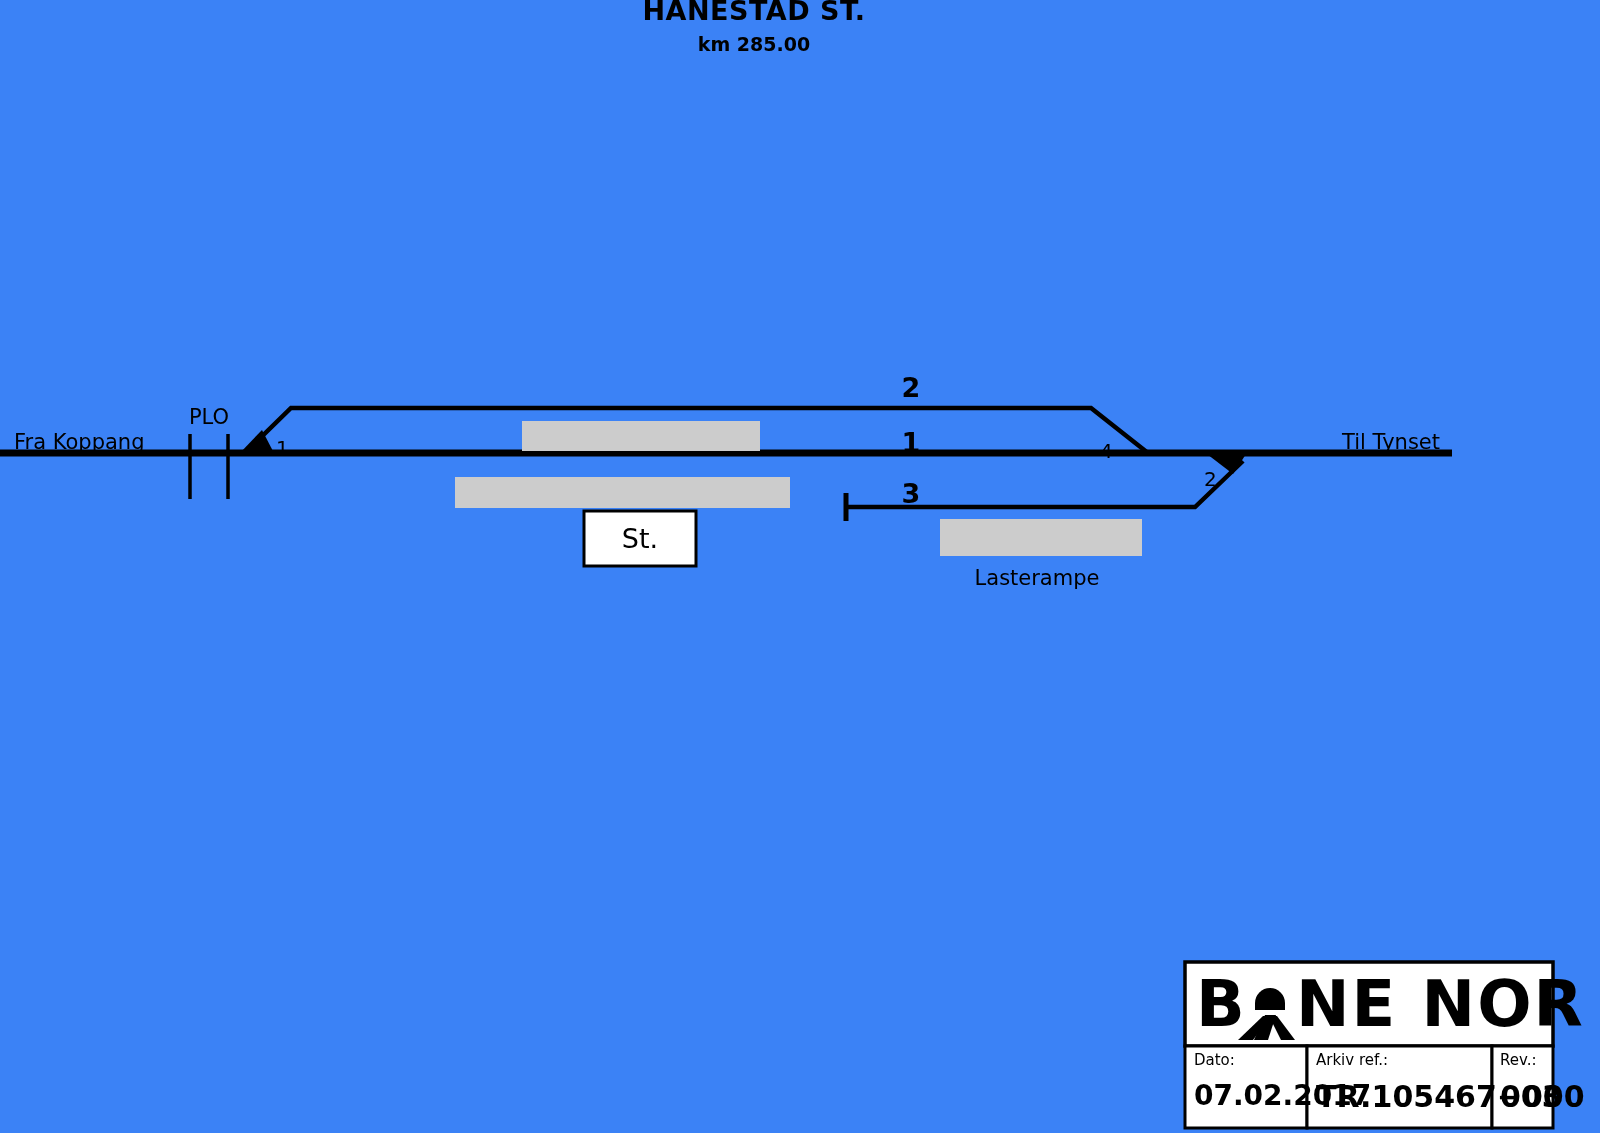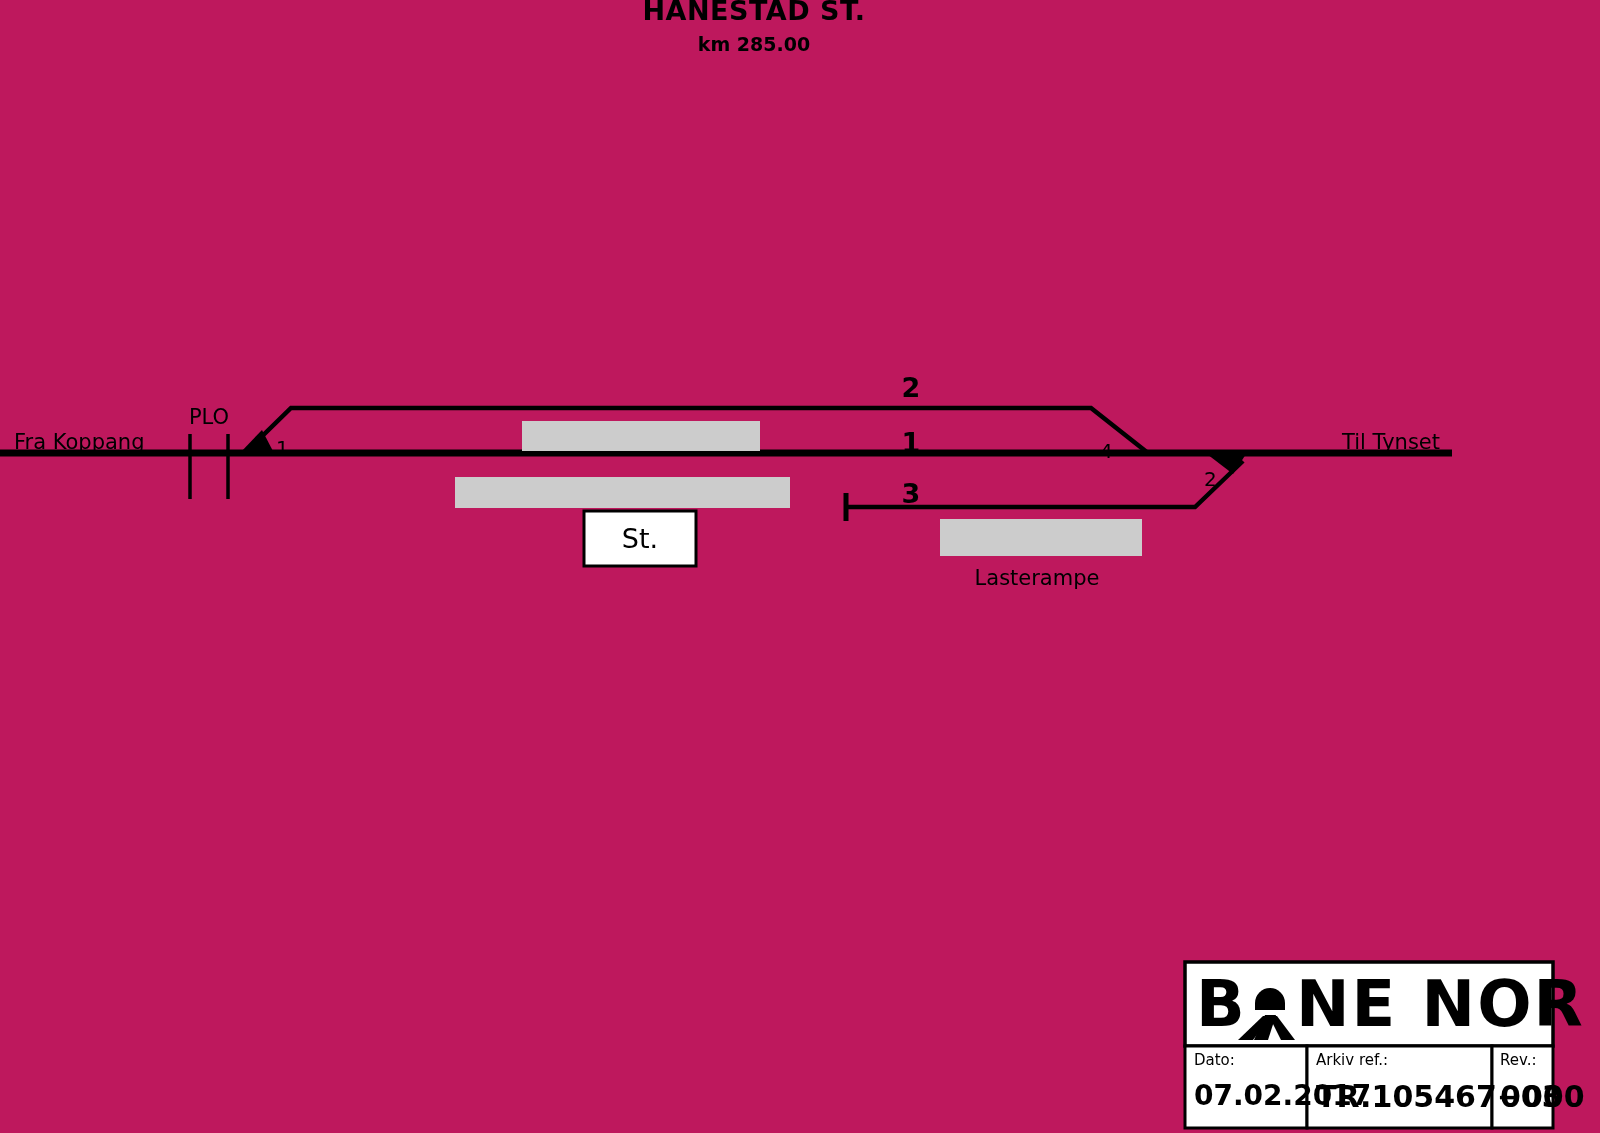--- a/index.html
+++ b/index.html
@@ -8,21 +8,21 @@
     padding: 0;
     background: #ffffff;
   }
   body {
     font-family: "DejaVu Sans", sans-serif;
   }
   #page {
     position: relative;
     width: 1600px;
     height: 1133px;
-    background: #be185d;
+    background: #3b82f6;
     overflow: hidden;
   }
   #diagram {
     position: absolute;
     left: 0;
     top: 0;
     width: 1600px;
     height: 1133px;
     display: block;
   }

